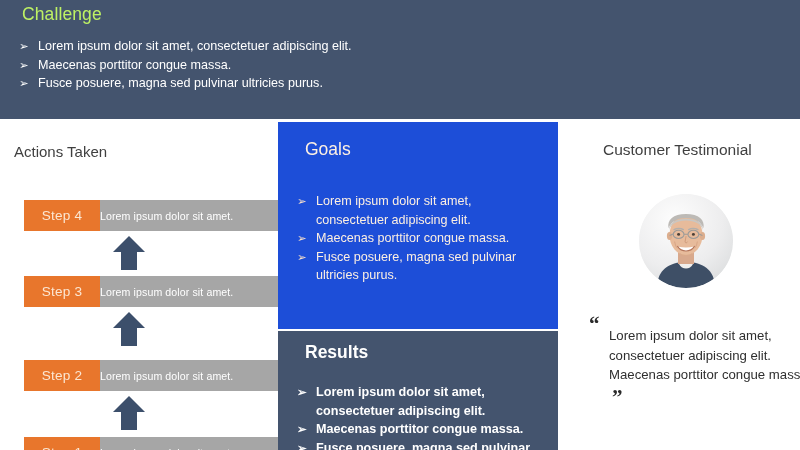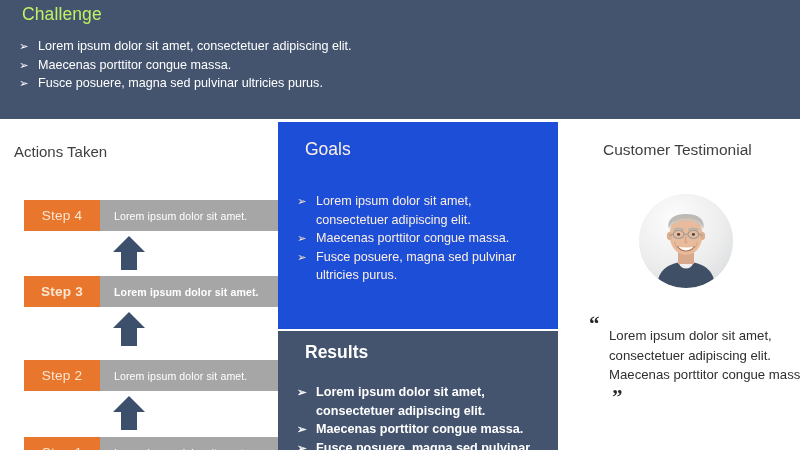--- a/index.html
+++ b/index.html
@@ -93,21 +93,20 @@
     justify-content: center;
     letter-spacing: .2px;
   }
   .step-desc {
     flex: 1 1 auto;
     background: #A6A6A6;
     color: #ffffff;
     font-size: 10.6px;
     display: flex;
     align-items: center;
-    padding-left: 14px;
     letter-spacing: .1px;
   }
   .step-arrow {
     position: absolute;
     left: 112px;
     width: 34px; height: 36px;
   }
   .step-arrow svg { display: block; width: 34px; height: 36px; }
 
   
@@ -249,21 +248,21 @@
       <div class="step-row" style="top:81px;">
         <div class="step-label">Step 4</div>
         <div class="step-desc">Lorem ipsum dolor sit amet.</div>
       </div>
       <div class="step-arrow" style="top:116px;">
         <svg viewBox="0 0 34 36" xmlns="http://www.w3.org/2000/svg">
           <path d="M17 1 L33 17 L25 17 L25 35 L9 35 L9 17 L1 17 Z" fill="#3C4F6B"></path>
         </svg>
       </div>
 
-      <div class="step-row" style="top:157px;font-weight:bold;">
+      <div class="step-row" style="top:157px;">
         <div class="step-label">Step 3</div>
         <div class="step-desc">Lorem ipsum dolor sit amet.</div>
       </div>
       <div class="step-arrow" style="top:192px;">
         <svg viewBox="0 0 34 36" xmlns="http://www.w3.org/2000/svg">
           <path d="M17 1 L33 17 L25 17 L25 35 L9 35 L9 17 L1 17 Z" fill="#3C4F6B"></path>
         </svg>
       </div>
 
       <div class="step-row" style="top:241px;">

